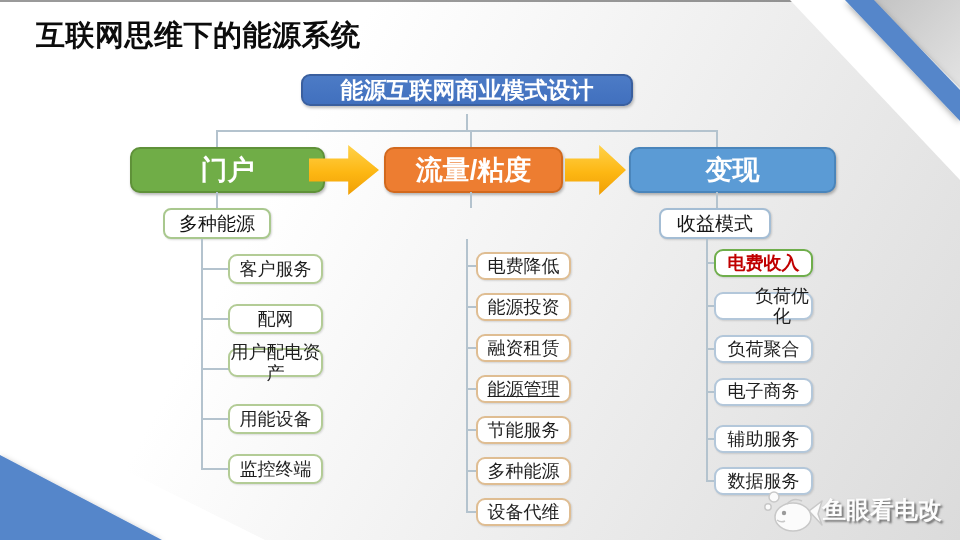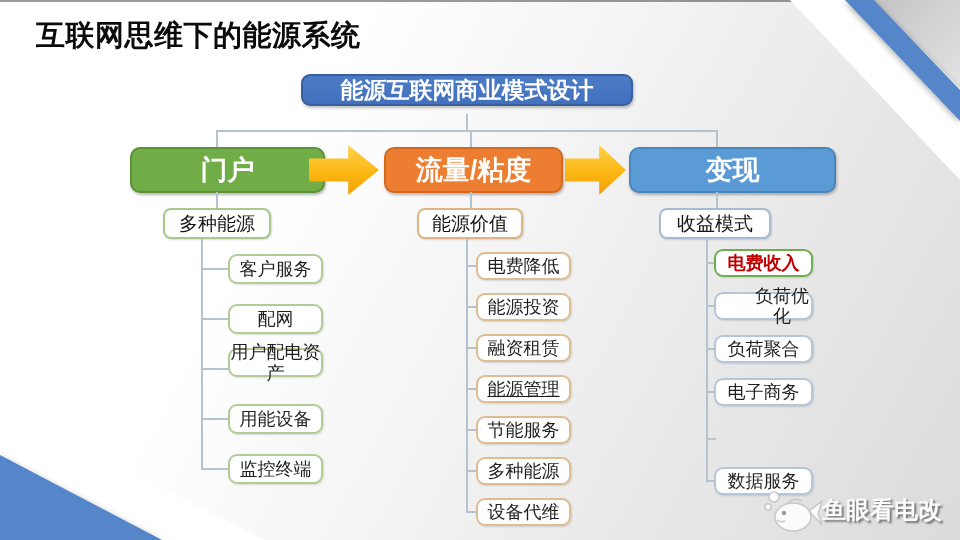--- a/index.html
+++ b/index.html
@@ -108,21 +108,20 @@
     <div class="flow-arrow arrow-1"></div>
     <div class="stage-box stage-orange">流量/粘度</div>
     <div class="flow-arrow arrow-2"></div>
     <div class="stage-box stage-blue">变现</div>
 
     <div class="line" style="left:204px;top:184px;width:2px;height:16px;"></div>
     <div class="line" style="left:458px;top:184px;width:2px;height:16px;"></div>
     <div class="line" style="left:704px;top:184px;width:2px;height:16px;"></div>
 
     <div class="sub-box sub-1">多种能源</div>
-    <div class="sub-box sub-2">能源价值</div>
     <div class="sub-box sub-3">收益模式</div>
 
     <div class="line" style="left:189px;top:231px;width:2px;height:231px;"></div>
     <div class="line" style="left:189px;top:260px;width:28px;height:2px;"></div>
     <div class="line" style="left:189px;top:310px;width:28px;height:2px;"></div>
     <div class="line" style="left:189px;top:360px;width:28px;height:2px;"></div>
     <div class="line" style="left:189px;top:410px;width:28px;height:2px;"></div>
     <div class="line" style="left:189px;top:460px;width:28px;height:2px;"></div>
     <div class="leaf leaf-c1" style="top:246px;">客户服务</div>
     <div class="leaf leaf-c1" style="top:296px;">配网</div>
@@ -149,21 +148,22 @@
     <div class="line" style="left:694px;top:231px;width:2px;height:243px;"></div>
     <div class="line" style="left:694px;top:254px;width:10px;height:2px;"></div>
     <div class="line" style="left:694px;top:297px;width:10px;height:2px;"></div>
     <div class="line" style="left:694px;top:340px;width:10px;height:2px;"></div>
     <div class="line" style="left:694px;top:383px;width:10px;height:2px;"></div>
     <div class="line" style="left:694px;top:430px;width:10px;height:2px;"></div>
     <div class="line" style="left:694px;top:472px;width:10px;height:2px;"></div>
     <div class="leaf leaf-c3 leaf-highlight" style="top:241px;">电费收入</div>
     <div class="leaf leaf-c3" style="top:284px;padding-left:37px;">负荷优化</div>
     <div class="leaf leaf-c3" style="top:327px;">负荷聚合</div>
-    <div class="leaf leaf-c3" style="top:370px;">电子商务</div>
+    <div class="leaf leaf-c3" style="top:370px;font-family:Liberation Mono, monospace;">电子商务</div>
+    <div class="leaf leaf-c3" style="top:417px;">辅助服务</div>
     <div class="leaf leaf-c3" style="top:459px;">数据服务</div>
 
     <svg class="fish" width="62" height="54" viewBox="0 0 62 54">
       <circle cx="12" cy="12" r="5" fill="#fbfbfb" stroke="#c8c8c8" stroke-width="1.5"></circle>
       <circle cx="6" cy="22" r="3.2" fill="#fbfbfb" stroke="#c8c8c8" stroke-width="1.5"></circle>
       <path d="M47,26 L60,16 L56,29 L60,40 Z" fill="#fbfbfb" stroke="#c8c8c8" stroke-width="1.5" stroke-linejoin="round"></path>
       <ellipse cx="31" cy="32" rx="18" ry="14" fill="#fbfbfb" stroke="#c8c8c8" stroke-width="1.5"></ellipse>
       <path d="M25,19 q6,-7 15,-3" fill="none" stroke="#c8c8c8" stroke-width="1.5"></path>
       <circle cx="22" cy="28" r="2.2" fill="#9a9a9a"></circle>
       <path d="M15,35 q4,3 8,1" fill="none" stroke="#c8c8c8" stroke-width="1.5"></path>

